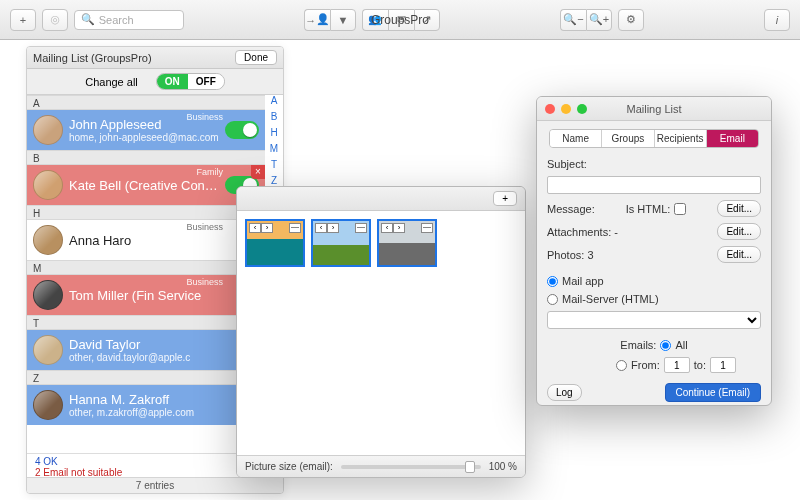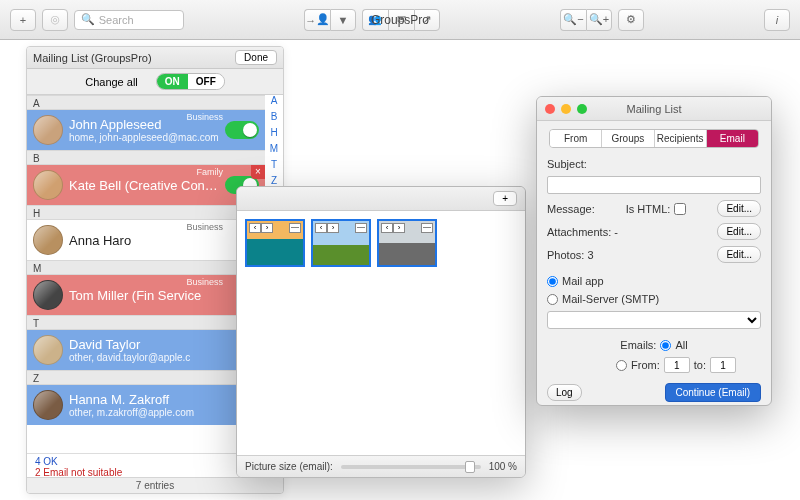--- a/index.html
+++ b/index.html
@@ -258,21 +258,21 @@
   <div class="win-title">
     <span class="traffic">
         <i class="tr-r"></i>
         <i class="tr-y"></i>
         <i class="tr-g"></i>
       </span>
     <div class="t">Mailing List</div>
   </div>
   <div class="mail-body">
     <div class="tabs">
-      <span>From</span>
+      <span>Name</span>
       <span>Groups</span>
       <span>Recipients</span>
       <span class="active">Email</span>
     </div>
 
     <div class="fld">
         <label>Subject:</label>
       </div>
     <div class="fld">
         <input type="text" style="">
@@ -296,21 +296,21 @@
       <button class="btn-s">Edit...</button>
     </div>
 
     <div style="height:6px"></div>
     <div class="fld" style="gap:4px">
         <input type="radio" class="radio" name="mm" checked="" style="">
         <span>Mail app</span>
       </div>
     <div class="fld" style="gap:4px">
         <input type="radio" class="radio" name="mm" style="">
-        <span>Mail-Server (SMTP)</span>
+        <span>Mail-Server (HTML)</span>
       </div>
     <select class="sel"></select>
 
     <div style="height:10px"></div>
     <div class="fld" style="justify-content:center;gap:4px">
       <span>Emails:</span>
       <input type="radio" class="radio" name="em" checked="" style="">
       <span>All</span>
     </div>
     <div class="fld" style="justify-content:center;gap:4px">

